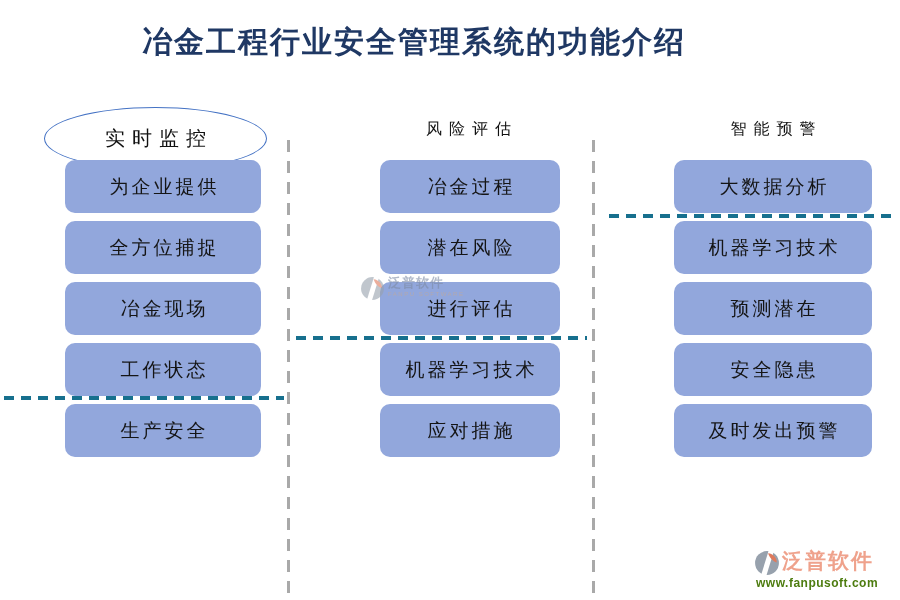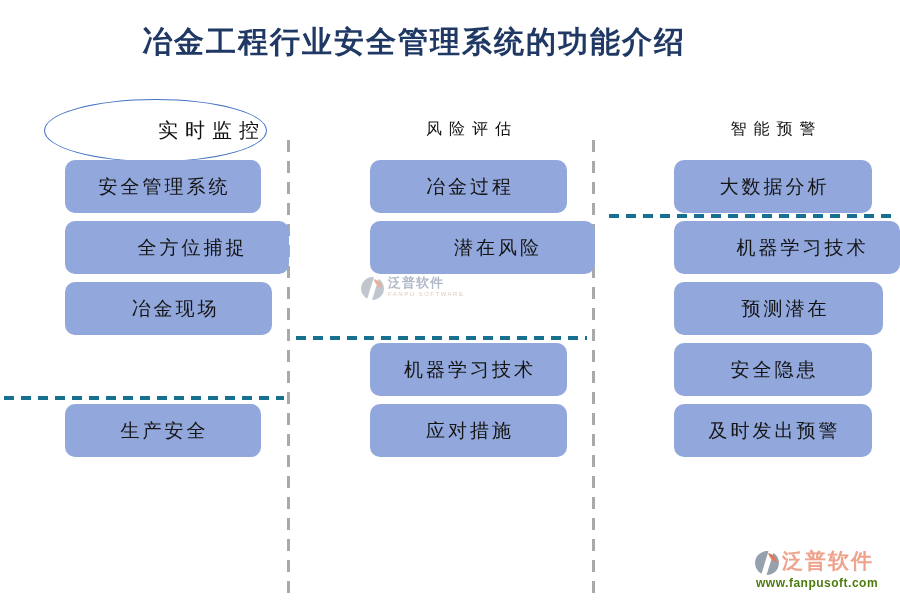--- a/index.html
+++ b/index.html
@@ -22,43 +22,43 @@
   
   .hdash{
     position:absolute;height:4px;
     background:repeating-linear-gradient(90deg,#17708E 0 10px,transparent 10px 17px);
   }
   .hdash.d1{left:4px;top:396px;width:280px;}
   .hdash.d2{left:296px;top:336px;width:291px;}
   .hdash.d3{left:609px;top:214px;width:288px;}
   
   .ellipse{
-    position:absolute;left:44px;top:99px;width:221px;height:61px;
+    position:absolute;left:44px;top:107px;width:221px;height:61px;
     border:1.6px solid #4472C4;border-radius:50%;
-    display:flex;align-items:center;justify-content:flex-end;background:#ffffff;
+    display:flex;align-items:center;justify-content:center;background:#ffffff;
   }
   .headtxt{
     font-size:20px;color:#111111;letter-spacing:7px;text-indent:7px;
   }
   .hheader{
     position:absolute;top:116px;height:26px;line-height:26px;
     text-align:center;font-size:16px;color:#111111;letter-spacing:7px;text-indent:7px;
   }
   .hheader.h2{left:370px;width:197px;}
   .hheader.h3{left:674px;width:198px;}
   
   .node{
     position:absolute;height:53px;border-radius:10px;background:#92A7DC;
     display:flex;align-items:center;justify-content:center;
     font-size:19px;color:#151515;letter-spacing:3px;text-indent:3px;
   }
   .c1{left:65px;width:196px;}
-  .c2{left:370px;width:197px;}
+  .c2{left:380px;width:180px;}
   .c3{left:674px;width:198px;font-family:Liberation Serif, serif;}
-  .r0{top:160px;}.r1{top:221px;padding-left:28px;}.r2{top:282px;padding-left:11px;}.r3{top:343px;}.r4{top:404px;}
+  .r0{top:160px;}.r1{top:221px;}.r2{top:282px;}.r3{top:343px;}.r4{top:404px;}
   
   .wm-center{
     position:absolute;left:360px;top:276px;z-index:5;display:flex;align-items:flex-start;
     opacity:0.6;font-family:"Liberation Sans","DejaVu Sans",sans-serif;
   }
   .wm-center .txt{margin-left:3px;}
   .wm-center .brand{font-size:13px;font-weight:bold;color:#7E8CA6;line-height:14px;letter-spacing:1px;}
   .wm-center .sub{font-size:6px;color:#C8A98F;letter-spacing:1.5px;line-height:8px;}
   .wm-corner{
     position:absolute;left:750px;top:548px;width:140px;height:44px;z-index:5;
@@ -88,27 +88,29 @@
   <div class="hdash d2"></div>
   <div class="hdash d3"></div>
 
   <div class="ellipse">
     <span class="headtxt">实时监控</span>
   </div>
 
   <div class="hheader h2">风险评估</div>
   <div class="hheader h3">智能预警</div>
 
-  <div class="node c1 r0">安全管理系统</div>
+  <div class="node c1 r0">为企业提供</div>
   <div class="node c1 r1">全方位捕捉</div>
   <div class="node c1 r2">冶金现场</div>
+  <div class="node c1 r3">工作状态</div>
   <div class="node c1 r4">生产安全</div>
 
   <div class="node c2 r0">冶金过程</div>
   <div class="node c2 r1">潜在风险</div>
+  <div class="node c2 r2">进行评估</div>
   <div class="node c2 r3">机器学习技术</div>
   <div class="node c2 r4">应对措施</div>
 
   <div class="node c3 r0">大数据分析</div>
   <div class="node c3 r1">机器学习技术</div>
   <div class="node c3 r2">预测潜在</div>
   <div class="node c3 r3">安全隐患</div>
   <div class="node c3 r4">及时发出预警</div>
 
   <div class="wm-center">

